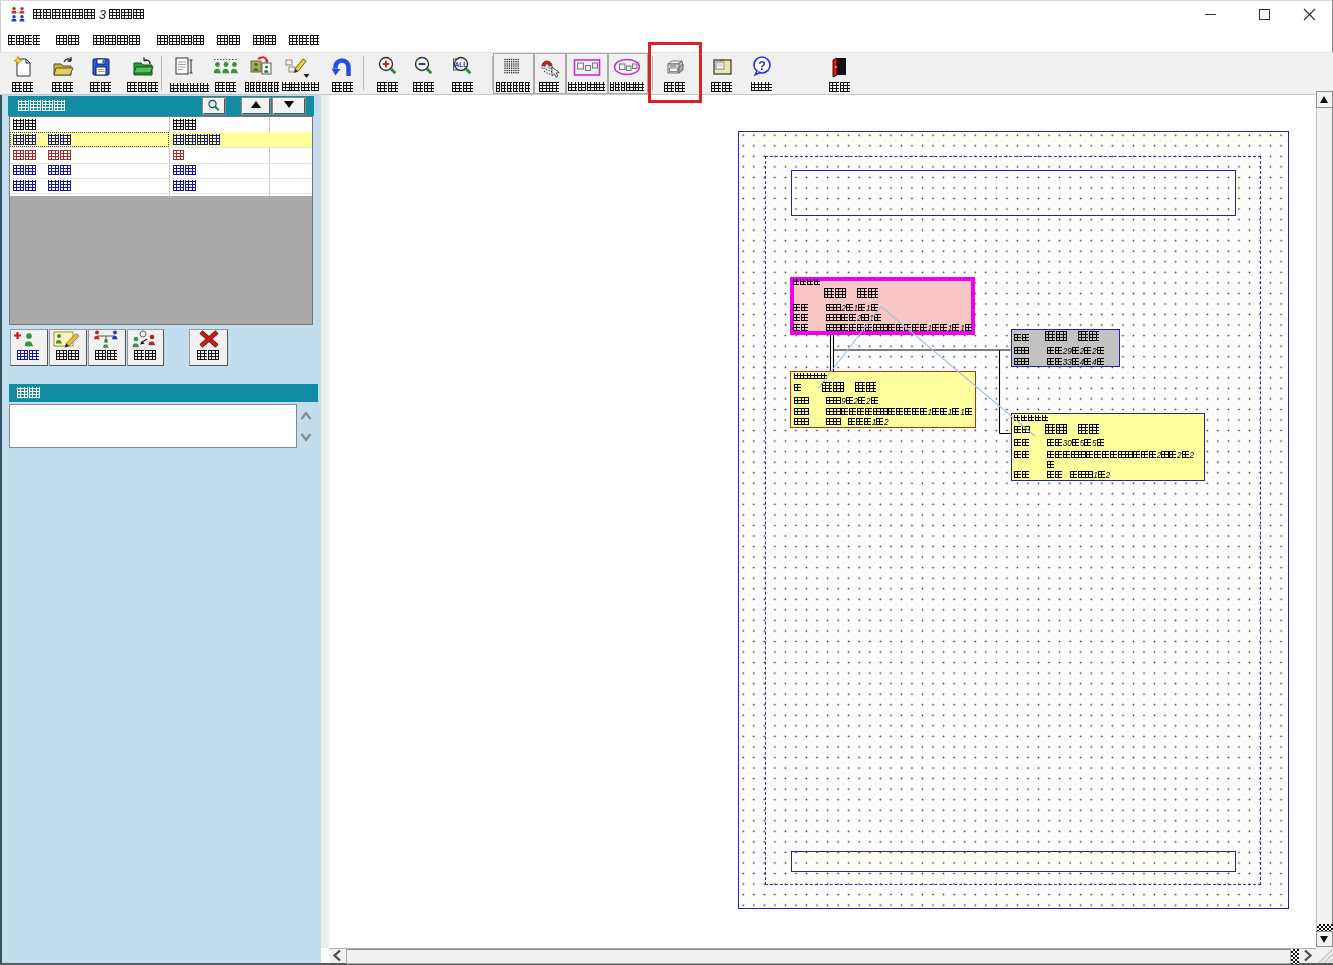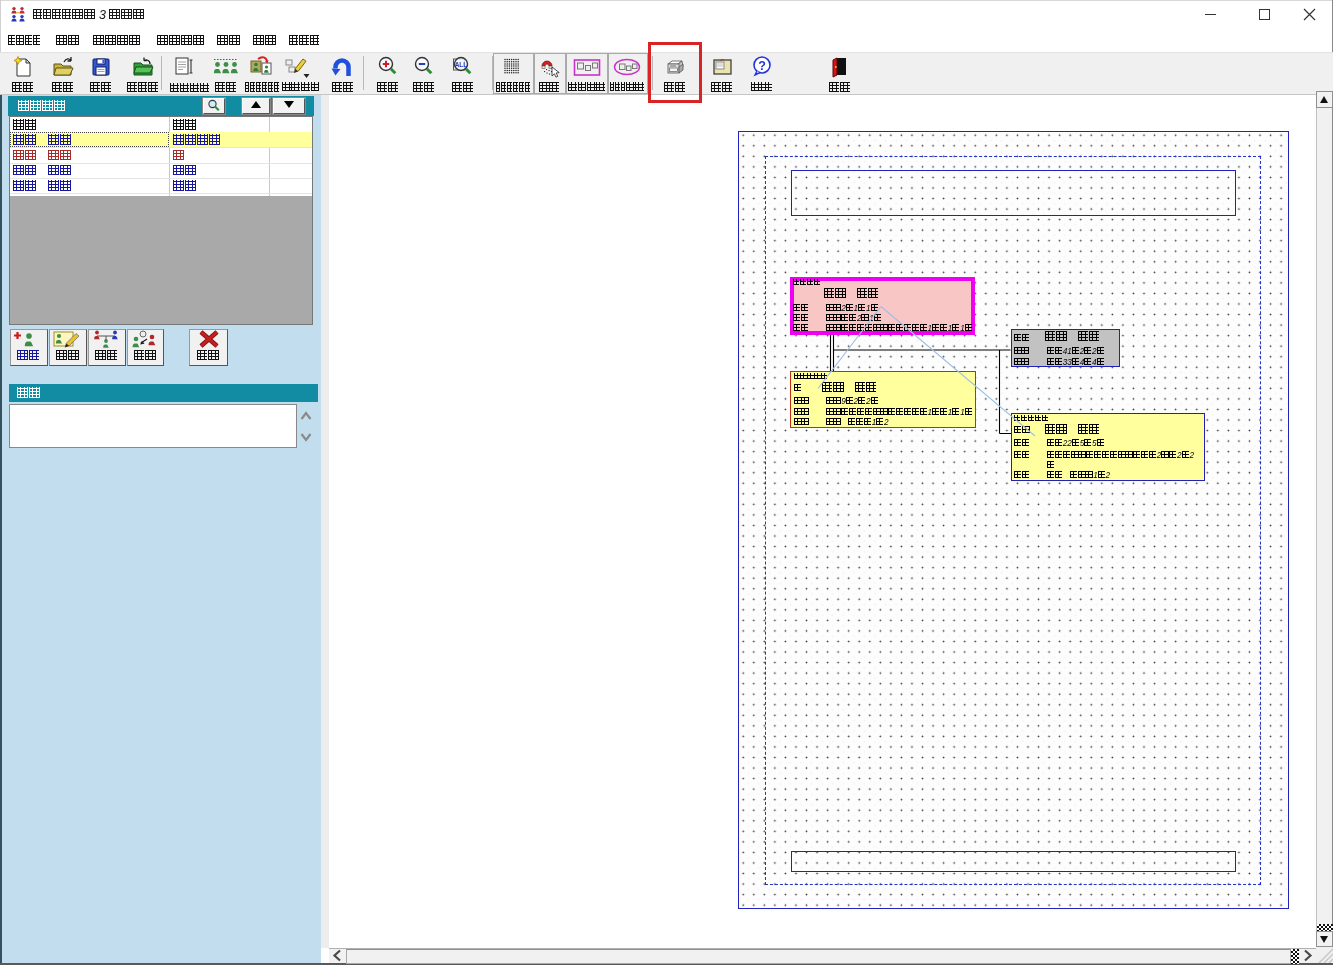--- a/index.html
+++ b/index.html
@@ -360,29 +360,29 @@
 <div class="a z" style="left:793.5px;top:396.5px;font-size:8.2px;color:#000;"><b class="k"></b><b class="k"></b></div>
 <div class="a z" style="left:825.5px;top:396.5px;font-size:8.2px;color:#000;"><b class="k"></b><b class="k"></b><i>9</i><b class="k"></b><i>2</i><b class="k"></b><i>2</i><b class="k"></b></div>
 <div class="a z" style="left:793.5px;top:407.5px;font-size:8.2px;color:#000;"><b class="k"></b><b class="k"></b></div>
 <div class="a z" style="left:825.5px;top:407.5px;font-size:8.2px;color:#000;"><b class="k"></b><b class="k"></b><b class="k"></b><b class="k"></b><b class="k"></b><b class="k"></b><b class="k"></b><b class="k"></b><b class="k"></b><b class="k"></b><b class="k"></b><b class="k"></b><b class="k"></b><i>1</i><b class="k"></b><b class="k"></b><i>1</i><b class="k"></b><i>1</i><b class="k"></b></div>
 <div class="a z" style="left:793.5px;top:418px;font-size:8.2px;color:#000;"><b class="k"></b><b class="k"></b></div>
 <div class="a z" style="left:825.5px;top:418px;font-size:8.2px;color:#000;"><b class="k"></b><b class="k"></b><b class="sp"></b><b class="k"></b><b class="k"></b><b class="k"></b><i>1</i><b class="k"></b><i>2</i></div>
 <div class="a" style="left:1010.5px;top:328.5px;width:109px;height:38px;background:#c2c2c2;border:1.5px solid #2020bb;z-index:10"></div>
 <div class="a z" style="left:1013.5px;top:334px;font-size:8.5px;color:#000;"><b class="k"></b><b class="k"></b></div>
 <div class="a z" style="left:1045px;top:330.5px;font-size:11.8px;color:#000;"><b class="k"></b><b class="k"></b><b class="sp"></b><b class="k"></b><b class="k"></b></div>
 <div class="a z" style="left:1013.5px;top:346.5px;font-size:8.2px;color:#000;"><b class="k"></b><b class="k"></b></div>
-<div class="a z" style="left:1047px;top:346.5px;font-size:8.2px;color:#000;"><b class="k"></b><b class="k"></b><i>41</i><b class="k"></b><i>2</i><b class="k"></b><i>2</i><b class="k"></b></div>
+<div class="a z" style="left:1047px;top:346.5px;font-size:8.2px;color:#000;"><b class="k"></b><b class="k"></b><i>29</i><b class="k"></b><i>2</i><b class="k"></b><i>2</i><b class="k"></b></div>
 <div class="a z" style="left:1013.5px;top:357.5px;font-size:8.2px;color:#000;"><b class="k"></b><b class="k"></b></div>
 <div class="a z" style="left:1047px;top:357.5px;font-size:8.2px;color:#000;"><b class="k"></b><b class="k"></b><i>33</i><b class="k"></b><i>4</i><b class="k"></b><i>4</i><b class="k"></b></div>
 <div class="a" style="left:1011px;top:413px;width:193.5px;height:67.5px;background:#ffff9e;border:1.5px solid #2020bb;z-index:10"></div>
 <div class="a z" style="left:1014px;top:414.5px;font-size:7.2px;color:#000;"><b class="k"></b><b class="k"></b><b class="k"></b><b class="k"></b><b class="k"></b></div>
 <div class="a z" style="left:1014px;top:426px;font-size:8.5px;color:#000;"><b class="k"></b><b class="k"></b></div>
 <div class="a z" style="left:1045px;top:423.5px;font-size:11.8px;color:#000;"><b class="k"></b><b class="k"></b><b class="sp"></b><b class="k"></b><b class="k"></b></div>
 <div class="a z" style="left:1014px;top:439px;font-size:8.2px;color:#000;"><b class="k"></b><b class="k"></b></div>
-<div class="a z" style="left:1047px;top:439px;font-size:8.2px;color:#000;"><b class="k"></b><b class="k"></b><i>22</i><b class="k"></b><i>5</i><b class="k"></b><i>5</i><b class="k"></b></div>
+<div class="a z" style="left:1047px;top:439px;font-size:8.2px;color:#000;"><b class="k"></b><b class="k"></b><i>30</i><b class="k"></b><i>5</i><b class="k"></b><i>5</i><b class="k"></b></div>
 <div class="a z" style="left:1014px;top:450.5px;font-size:8.2px;color:#000;"><b class="k"></b><b class="k"></b></div>
 <div class="a z" style="left:1047px;top:450.5px;font-size:8.2px;color:#000;"><b class="k"></b><b class="k"></b><b class="k"></b><b class="k"></b><b class="k"></b><b class="k"></b><b class="k"></b><b class="k"></b><b class="k"></b><b class="k"></b><b class="k"></b><b class="k"></b><b class="k"></b><b class="k"></b><i>2</i><b class="k"></b><b class="k"></b><i>2</i><b class="k"></b><i>2</i></div>
 <div class="a z" style="left:1047px;top:461px;font-size:8.2px;color:#000;"><b class="k"></b></div>
 <div class="a z" style="left:1014px;top:471px;font-size:8.2px;color:#000;"><b class="k"></b><b class="k"></b></div>
 <div class="a z" style="left:1047px;top:471px;font-size:8.2px;color:#000;"><b class="k"></b><b class="k"></b><b class="sp"></b><b class="k"></b><b class="k"></b><b class="k"></b><i>1</i><b class="k"></b><i>2</i></div>
 <svg class="a" style="left:737px;top:130px;z-index:20;pointer-events:none" width="552" height="779" viewBox="0 0 552 779">
 <path d="M144 176.5 L81 258.5 M144 176.5 L298 306" stroke="#9fc0e4" stroke-width="1.2" fill="none"></path>
 </svg>
 <div class="a" style="left:1316px;top:95px;width:16px;height:853px;background:#f1f1f1;border-left:1px solid #c0c0c0"></div>
 <div class="a" style="left:1315.5px;top:91px;width:17px;height:17px;background:#f2f2f2;border:1px solid #909090"></div>

